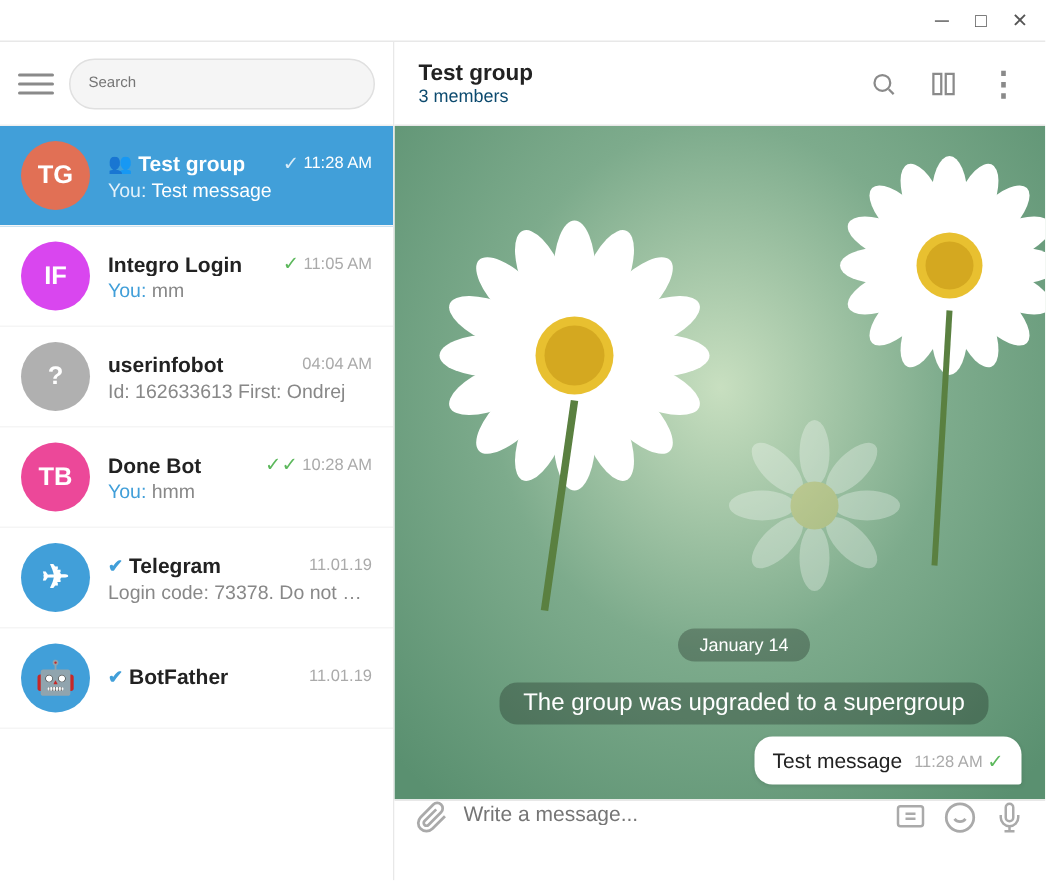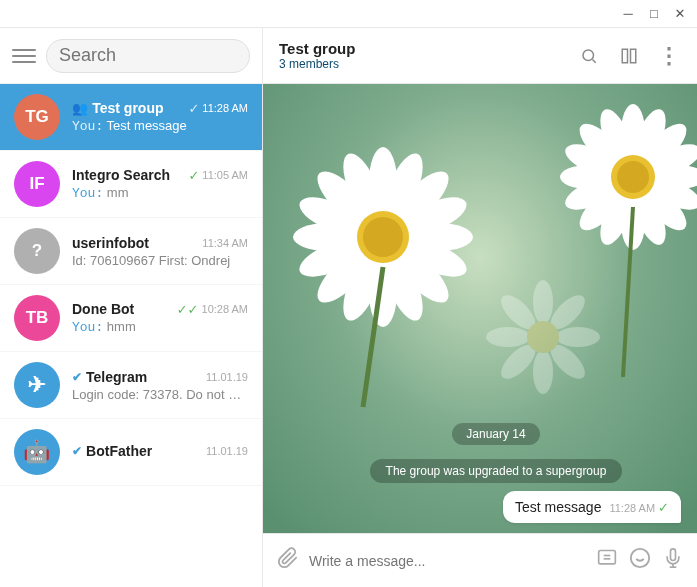--- a/index.html
+++ b/index.html
@@ -56,21 +56,21 @@
     .search-input-wrap {
       flex: 1;
       position: relative;
     }
     .search-input {
       width: 100%;
       height: 34px;
       border: 1px solid #e0e0e0;
       border-radius: 20px;
       padding: 0 12px;
-      font-size: 18px;
+      font-size: 10px;
       color: #be185d;
       outline: none;
       background: #f5f5f5;
     }
 
     .chat-list {
       flex: 1;
       overflow-y: auto;
     }
     .chat-item {
@@ -123,21 +123,21 @@
       font-size: 13px;
       color: #5cb85c;
     }
     .chat-preview {
       font-size: 13px;
       color: #888;
       overflow: hidden;
       text-overflow: ellipsis;
       white-space: nowrap;
     }
-    .chat-preview .sender { color: #419fd9; font-family: Liberation Mono, monospace; }
+    .chat-preview .sender { color: #419fd9; }
     .chat-item.active .chat-preview .sender { color: rgba(255,255,255,0.85); }
     .verified-icon {
       color: #419fd9;
       font-size: 12px;
     }
     .chat-item.active .verified-icon { color: #fff; }
     .group-icon { font-size: 13px; }
 
     
     .right-panel {
@@ -213,21 +213,21 @@
       border-radius: 12px;
       padding: 4px 14px;
       font-size: 12px;
       margin: 6px 0;
     }
     .system-message {
       background: rgba(0,0,0,0.25);
       color: #fff;
       border-radius: 12px;
       padding: 5px 16px;
-      font-size: 12px;
+      font-size: 16px;
       text-align: center;
     }
     .message-bubble {
       align-self: flex-end;
       background: #fff;
       border-radius: 12px 12px 2px 12px;
       padding: 8px 12px;
       font-size: 14px;
       color: #222;
       max-width: 80%;
@@ -252,21 +252,21 @@
       color: #5cb85c;
       font-size: 13px;
     }
 
     
     .chat-input-bar {
       height: 54px;
       background: #fff;
       border-top: 1px solid #e8e8e8;
       display: flex;
-      align-items: center;
+      align-items: flex-start;
       padding: 0 14px;
       gap: 10px;
       z-index: 10;
     }
     .input-icon {
       color: #aaa; font-size: 20px; cursor: pointer; flex-shrink: 0;
     }
     .message-input {
       flex: 1;
       border: none;
@@ -311,34 +311,34 @@
         <div class="chat-name"><span class="group-icon verified-icon">👥</span>Test group</div>
         <div class="chat-time"><span class="check-icon">✓</span>11:28 AM</div>
       </div>
       <div class="chat-preview"><span class="sender">You:</span> Test message</div>
     </div>
   </div>
         <div class="chat-item">
     <div class="avatar" style="background:#d946ef;">IF</div>
     <div class="chat-info">
       <div class="chat-top">
-        <div class="chat-name">Integro Search</div>
+        <div class="chat-name">Integro Login</div>
         <div class="chat-time"><span class="check-icon">✓</span>11:05 AM</div>
       </div>
       <div class="chat-preview"><span class="sender">You:</span> mm</div>
     </div>
   </div>
         <div class="chat-item">
     <div class="avatar" style="background:#b0b0b0;">?</div>
     <div class="chat-info">
       <div class="chat-top">
         <div class="chat-name">userinfobot</div>
-        <div class="chat-time">11:34 AM</div>
-      </div>
-      <div class="chat-preview">Id: 706109667 First: Ondrej</div>
+        <div class="chat-time">04:04 AM</div>
+      </div>
+      <div class="chat-preview">Id: 162633613 First: Ondrej</div>
     </div>
   </div>
         <div class="chat-item">
     <div class="avatar" style="background:#ec4899;">TB</div>
     <div class="chat-info">
       <div class="chat-top">
         <div class="chat-name">Done Bot</div>
         <div class="chat-time"><span class="check-icon">✓✓</span>10:28 AM</div>
       </div>
       <div class="chat-preview"><span class="sender">You:</span> hmm</div>

